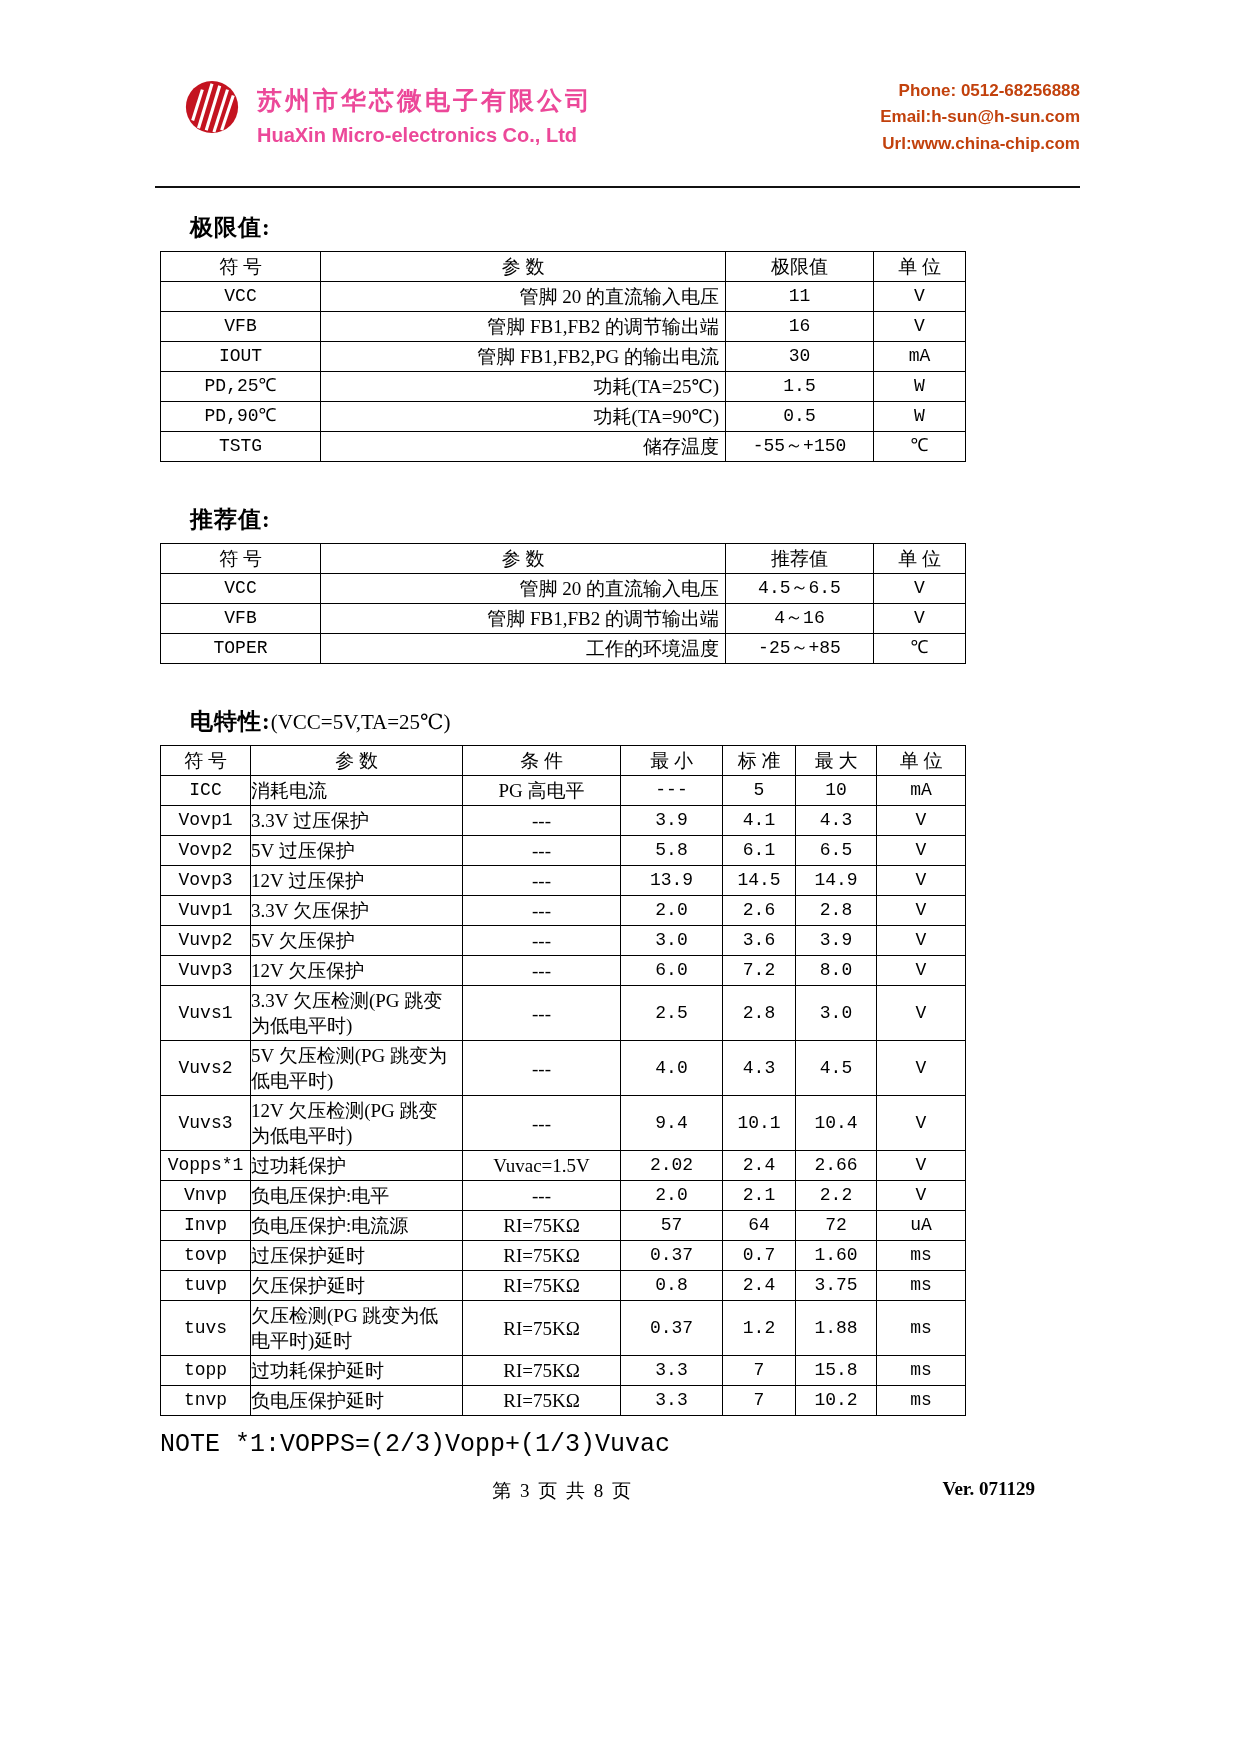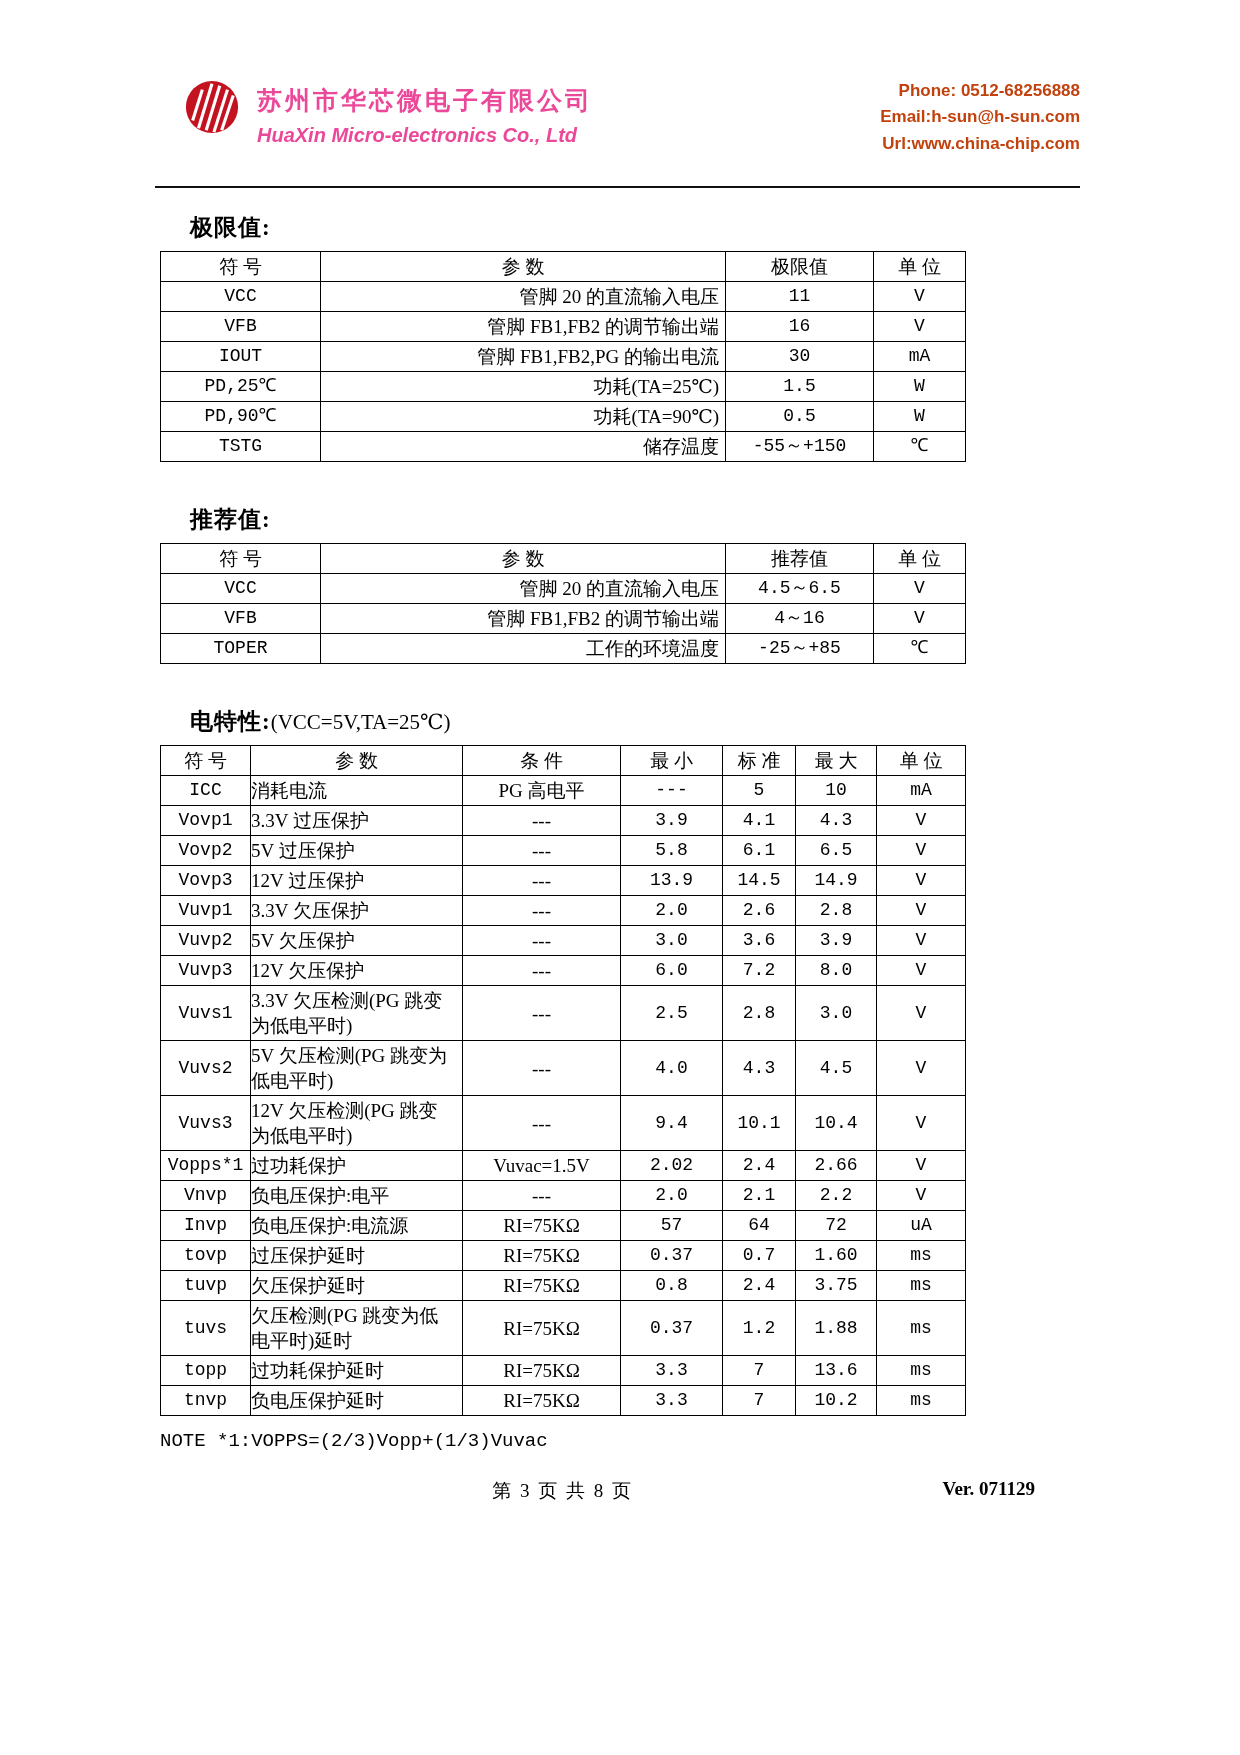--- a/index.html
+++ b/index.html
@@ -10,21 +10,21 @@
     font-family:"Liberation Serif","DejaVu Serif",serif;
     overflow:hidden;
   }
 
   
   .hdr { position:absolute; top:78px; left:183px; width:897px; display:flex; align-items:flex-start; }
   .logo { width:58px; height:58px; flex:0 0 auto; }
   .company { margin-left:16px; color:#ec4899; }
   .company-cn { font-size:25px; font-weight:bold; letter-spacing:3px; margin-top:6px;
                 font-family:"Liberation Serif","DejaVu Serif",serif; }
-  .company-en { font-size:20px; font-weight:bold; font-style:italic; margin-top:7px;
+  .company-en { font-size:20px; font-weight:bold; margin-top:7px;
                 font-family:"Liberation Sans","DejaVu Sans",sans-serif; }
   .contact { margin-left:auto; text-align:right; color:#c2410c; font-weight:bold;
              font-size:17px; line-height:1.55;
              font-family:"Liberation Sans","DejaVu Sans",sans-serif; }
   .rule { position:absolute; top:186px; left:155px; width:925px; border-top:2px solid #111; }
 
   
   .content { position:absolute; top:212px; left:160px; width:805px; }
   .sec-title { font-size:23px; font-weight:bold; margin:0 0 8px 30px; letter-spacing:1px; }
   .sec-title .subtitle { font-weight:normal; font-size:21px; letter-spacing:0; }
@@ -52,21 +52,21 @@
   .tbl-7 col:nth-child(3){width:158px}
   .tbl-7 col:nth-child(4){width:102px}
   .tbl-7 col:nth-child(5){width:73px}
   .tbl-7 col:nth-child(6){width:81px}
   .tbl-7 col:nth-child(7){width:89px}
   .tbl-7 td:nth-child(2){ text-align:left; padding-left:0; }
   .tbl-7 td:nth-child(1), .tbl-7 td:nth-child(4), .tbl-7 td:nth-child(5),
   .tbl-7 td:nth-child(6), .tbl-7 td:nth-child(7)
     { font-family:"Liberation Mono","DejaVu Sans Mono",monospace; font-size:18px; }
 
-  .note-line { margin-top:14px; font-size:19px;
+  .note-line { margin-top:14px; font-size:25px;
                font-family:"Liberation Mono","DejaVu Sans Mono",monospace; }
 
   
   .footer-page { position:absolute; top:1478px; left:160px; width:805px;
                  text-align:center; font-size:19px; letter-spacing:2px; }
   .footer-ver  { position:absolute; top:1478px; right:205px;
                  font-size:19px; font-weight:bold; }
 </style>
 </head>
 <body>
@@ -366,21 +366,21 @@
             <td>1.2</td>
             <td>1.88</td>
             <td>ms</td>
           </tr>
           <tr>
             <td>topp</td>
             <td>过功耗保护延时</td>
             <td>RI=75KΩ</td>
             <td>3.3</td>
             <td>7</td>
-            <td>13.6</td>
+            <td>15.8</td>
             <td>ms</td>
           </tr>
           <tr>
             <td>tnvp</td>
             <td>负电压保护延时</td>
             <td>RI=75KΩ</td>
             <td>3.3</td>
             <td>7</td>
             <td>10.2</td>
             <td>ms</td>

